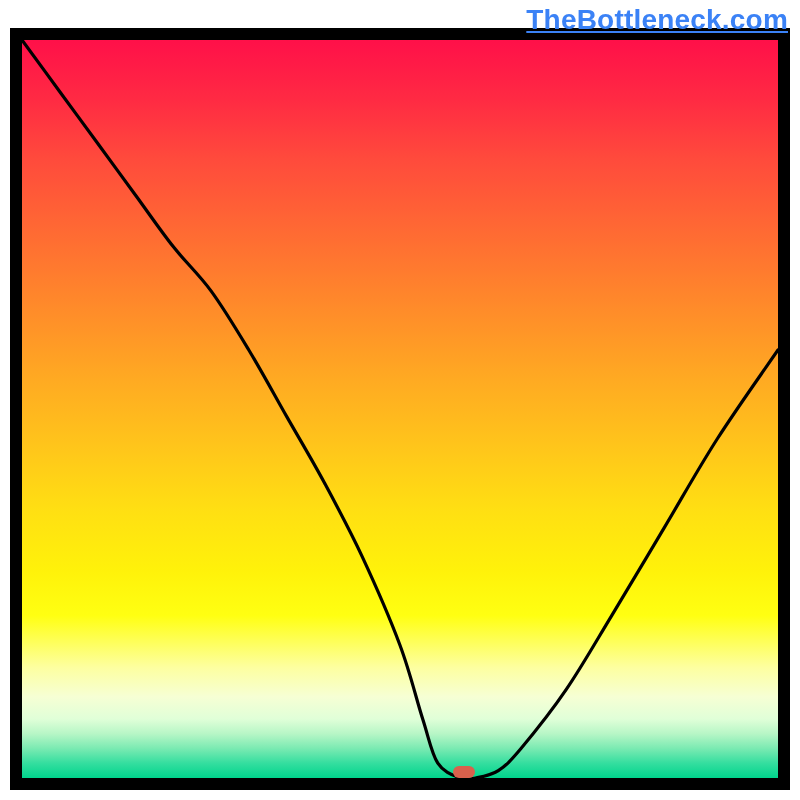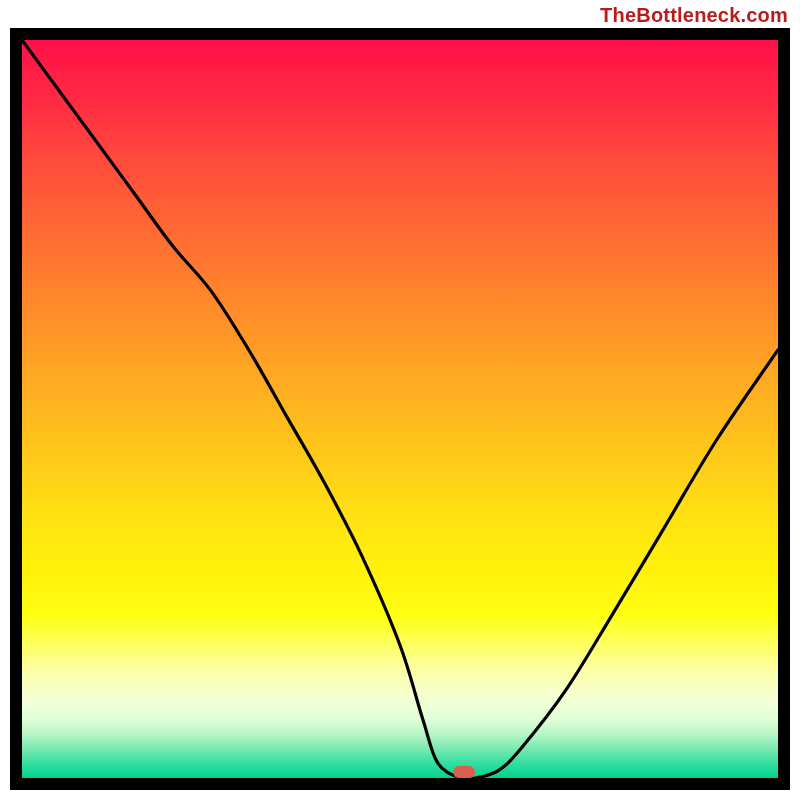--- a/index.html
+++ b/index.html
@@ -7,25 +7,26 @@
   .frame {
     position: relative;
     width: 800px;
     height: 800px;
   }
   .watermark {
     position: absolute;
     top: 4px;
     right: 12px;
     font-family: Arial, Helvetica, sans-serif;
-    font-size: 20px;
+    font-size: 28px;
     font-weight: 600;
-    color: #b91c1c;
+    color: #3b82f6;
     letter-spacing: 0.2px;
     z-index: 5;
+    text-decoration: underline;
   }
   .plot {
     position: absolute;
     left: 10px;
     top: 28px;
     width: 780px;
     height: 762px;
     border: 12px solid #000;
     overflow: hidden;
   }

